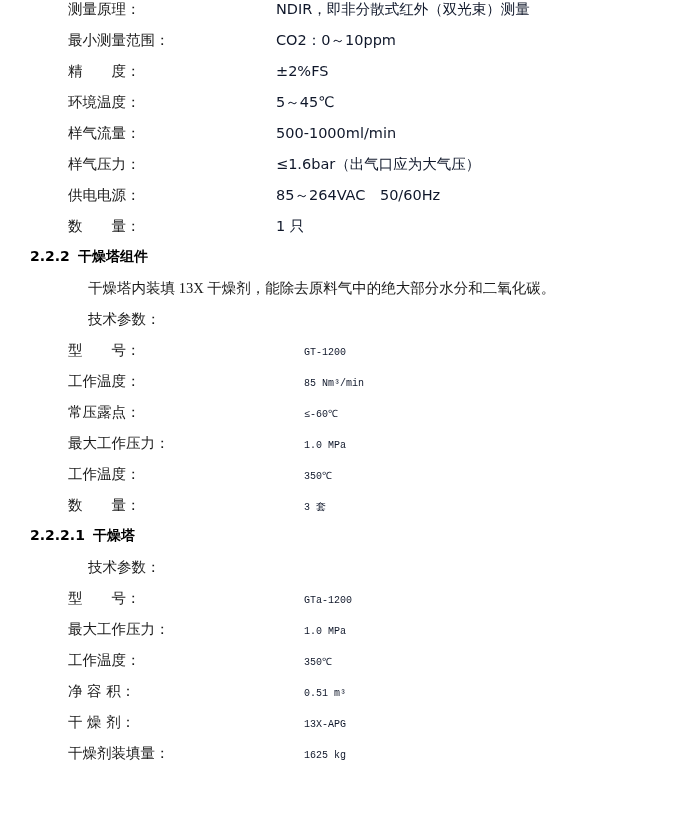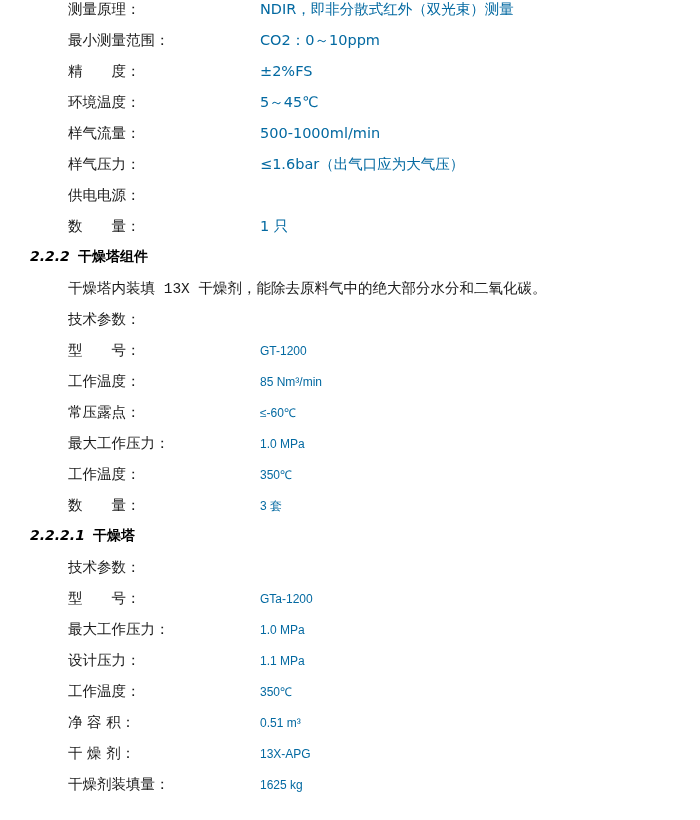--- a/index.html
+++ b/index.html
@@ -20,63 +20,64 @@
     height: 820px;
     box-sizing: border-box;
     padding: 0;
   }
   .spec-row {
     display: flex;
     align-items: baseline;
     height: 31px;
     padding-left: 68px;
     box-sizing: border-box;
+    gap: 16px;
   }
   .spec-label {
     width: 192px;
     flex: 0 0 192px;
     font-size: 14.5px;
     font-family: "DejaVu Sans", "Liberation Sans", sans-serif;
     letter-spacing: 0px;
     white-space: pre;
     color: #1a1a1a;
   }
   .spec-value {
     font-size: 14.5px;
     font-family: "DejaVu Sans", "Liberation Sans", sans-serif;
     white-space: pre;
-    color: #0369a1;
+    color: #0f172a;
   }
   .spec-value.mono {
-    font-family: Liberation Sans, sans-serif;
-    font-size: 12px;
+    font-family: Liberation Mono, monospace;
+    font-size: 10px;
+    margin-left: 28px;
   }
   .heading {
     height: 31px;
     display: flex;
     align-items: baseline;
     padding-left: 30px;
     box-sizing: border-box;
     font-family: "DejaVu Sans", "Liberation Sans", sans-serif;
     font-weight: bold;
     font-size: 14px;
     color: #000000;
   }
   .heading .num {
     margin-right: 8px;
     font-weight: bold;
-    font-style: italic;
   }
   .para-single {
     height: 31px;
     display: flex;
     align-items: baseline;
-    padding-left: 68px;
+    padding-left: 88px;
     box-sizing: border-box;
-    font-family: Liberation Mono, monospace;
+    font-family: Liberation Serif, serif;
     font-size: 14.5px;
     color: #1a1a1a;
   }
 </style>
 </head>
 <body>
 
 <div class="page">
   <div id="content">
       <div class="spec-row">
@@ -98,20 +99,21 @@
       <div class="spec-row">
         <span class="spec-label">样气流量：</span>
         <span class="spec-value">500-1000ml/min</span>
       </div>
       <div class="spec-row">
         <span class="spec-label">样气压力：</span>
         <span class="spec-value">≤1.6bar（出气口应为大气压）</span>
       </div>
       <div class="spec-row">
         <span class="spec-label">供电电源：</span>
+        <span class="spec-value">85～264VAC　50/60Hz</span>
       </div>
       <div class="spec-row">
         <span class="spec-label">数　　量：</span>
         <span class="spec-value">1 只</span>
       </div>
       <div class="heading">
         <span class="num">2.2.2</span>
         <span>干燥塔组件</span>
       </div>
       <div class="para-single">干燥塔内装填 13X 干燥剂，能除去原料气中的绝大部分水分和二氧化碳。</div>
@@ -147,24 +149,20 @@
       <div class="para-single">技术参数：</div>
       <div class="spec-row">
         <span class="spec-label">型　　号：</span>
         <span class="spec-value mono">GTa-1200</span>
       </div>
       <div class="spec-row">
         <span class="spec-label">最大工作压力：</span>
         <span class="spec-value mono">1.0 MPa</span>
       </div>
       <div class="spec-row">
-        <span class="spec-label">设计压力：</span>
-        <span class="spec-value mono">1.1 MPa</span>
-      </div>
-      <div class="spec-row">
         <span class="spec-label">工作温度：</span>
         <span class="spec-value mono">350℃</span>
       </div>
       <div class="spec-row">
         <span class="spec-label">净 容 积：</span>
         <span class="spec-value mono">0.51 m³</span>
       </div>
       <div class="spec-row">
         <span class="spec-label">干 燥 剂：</span>
         <span class="spec-value mono">13X-APG</span>

